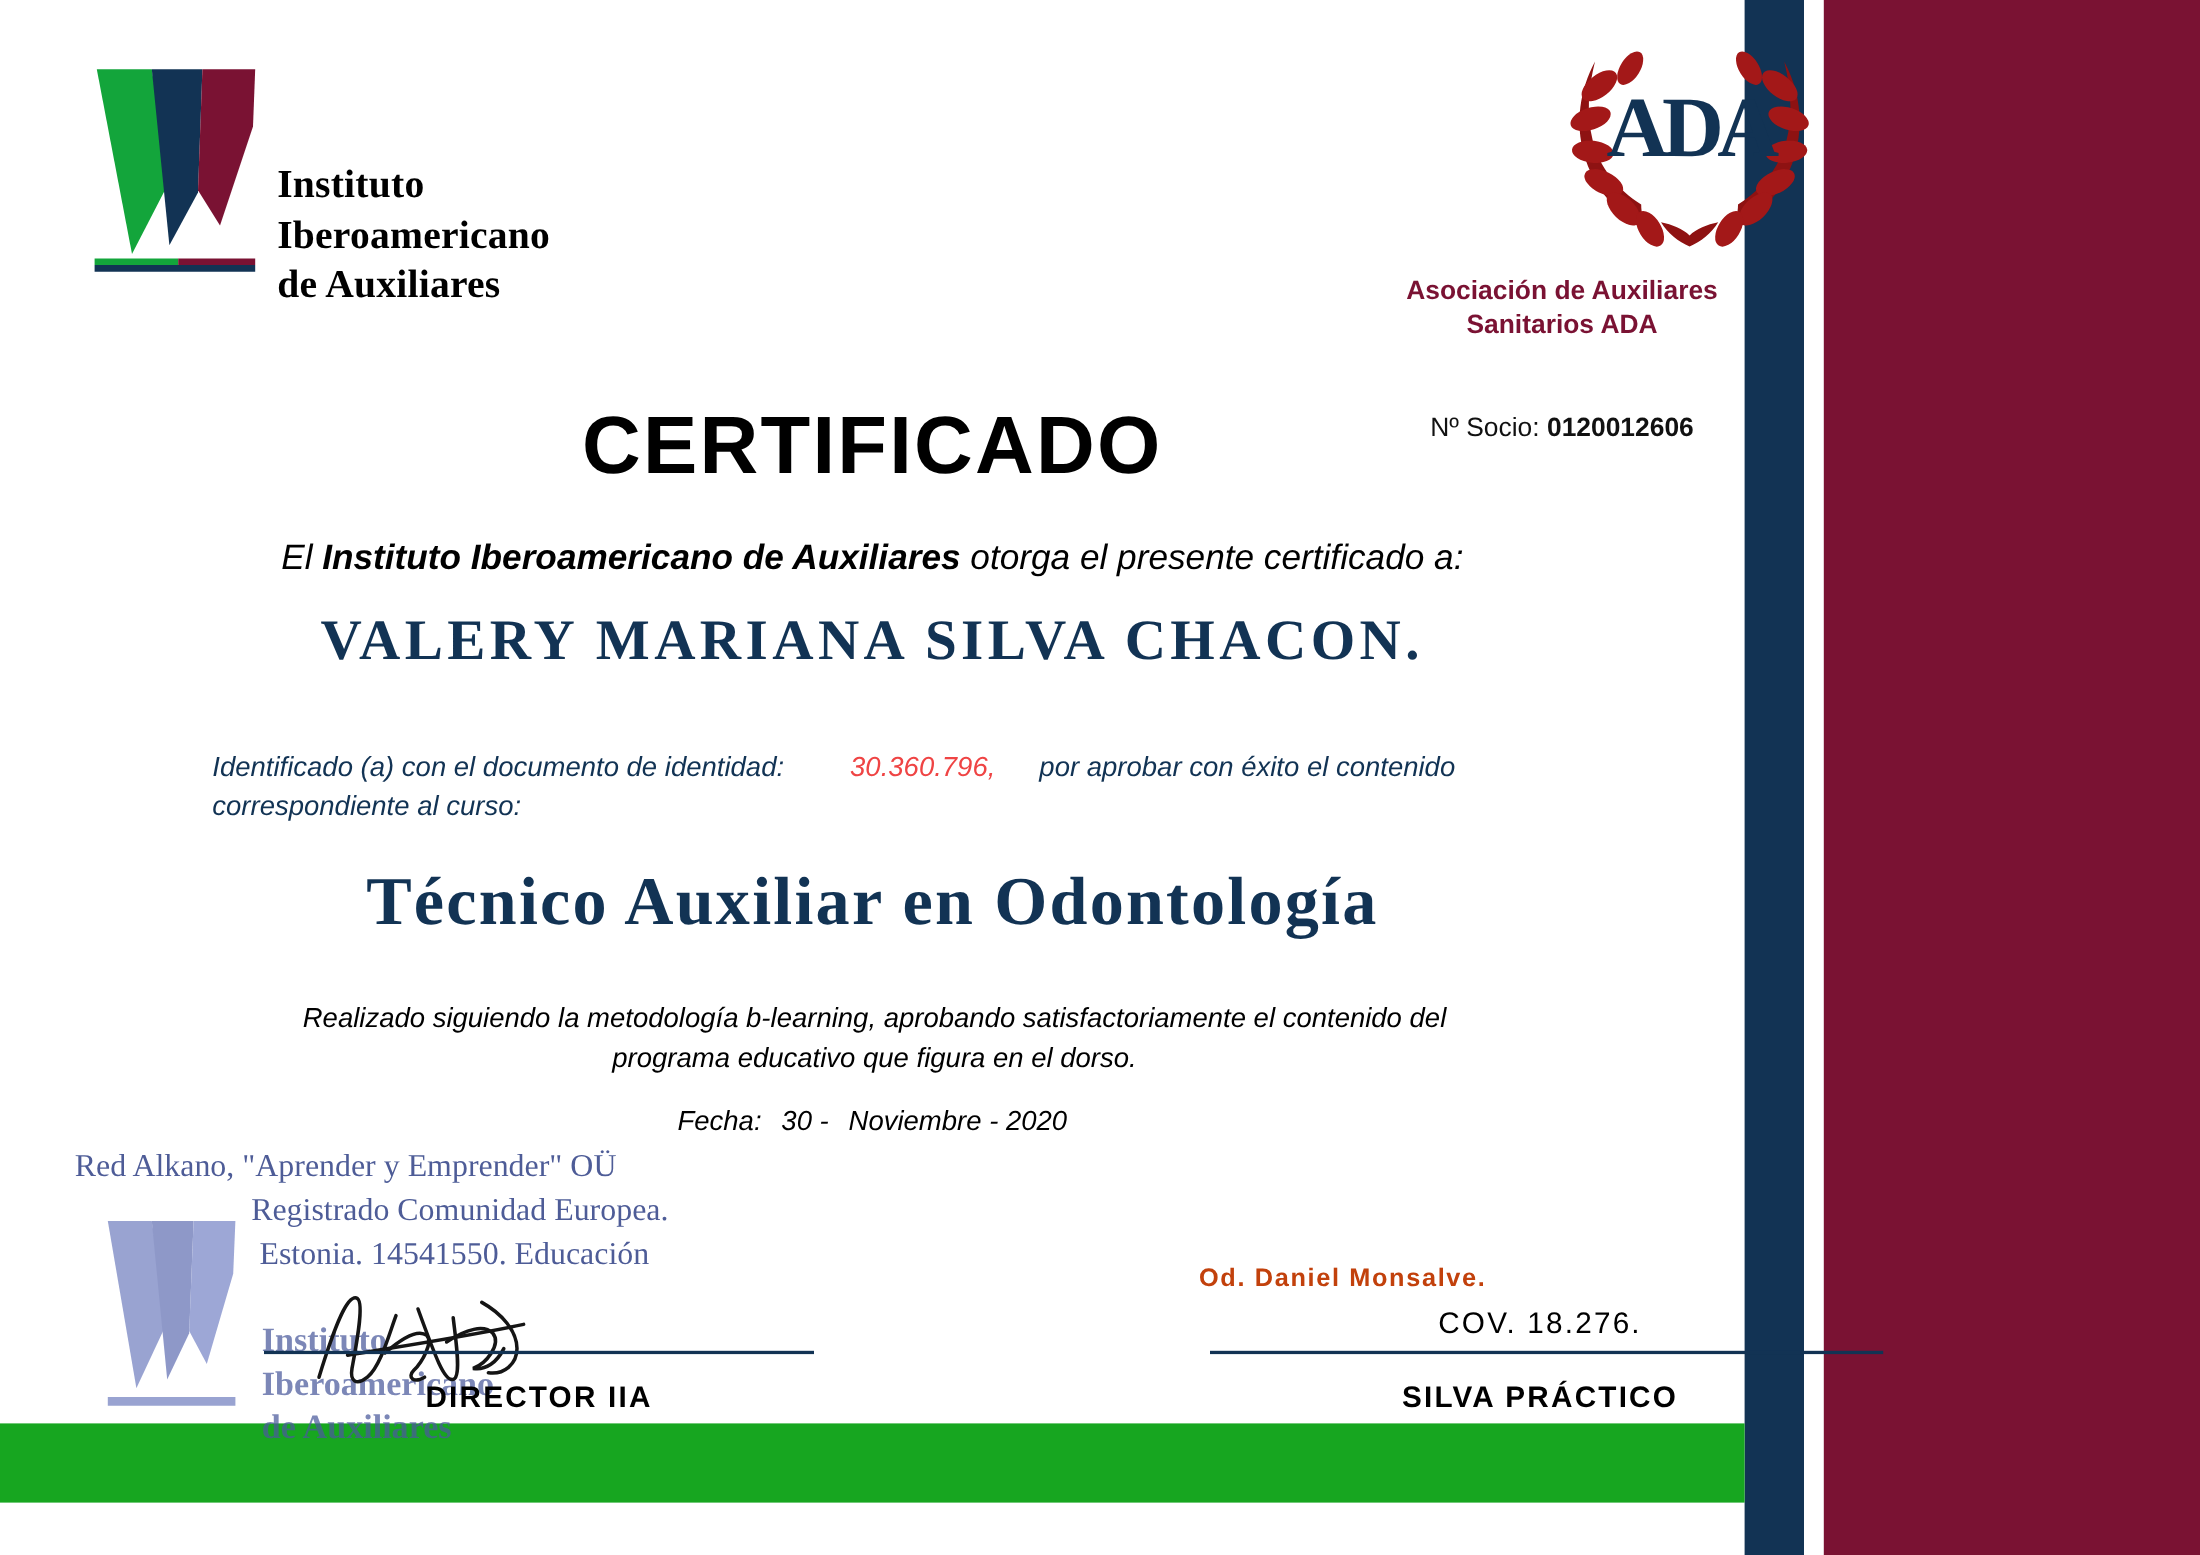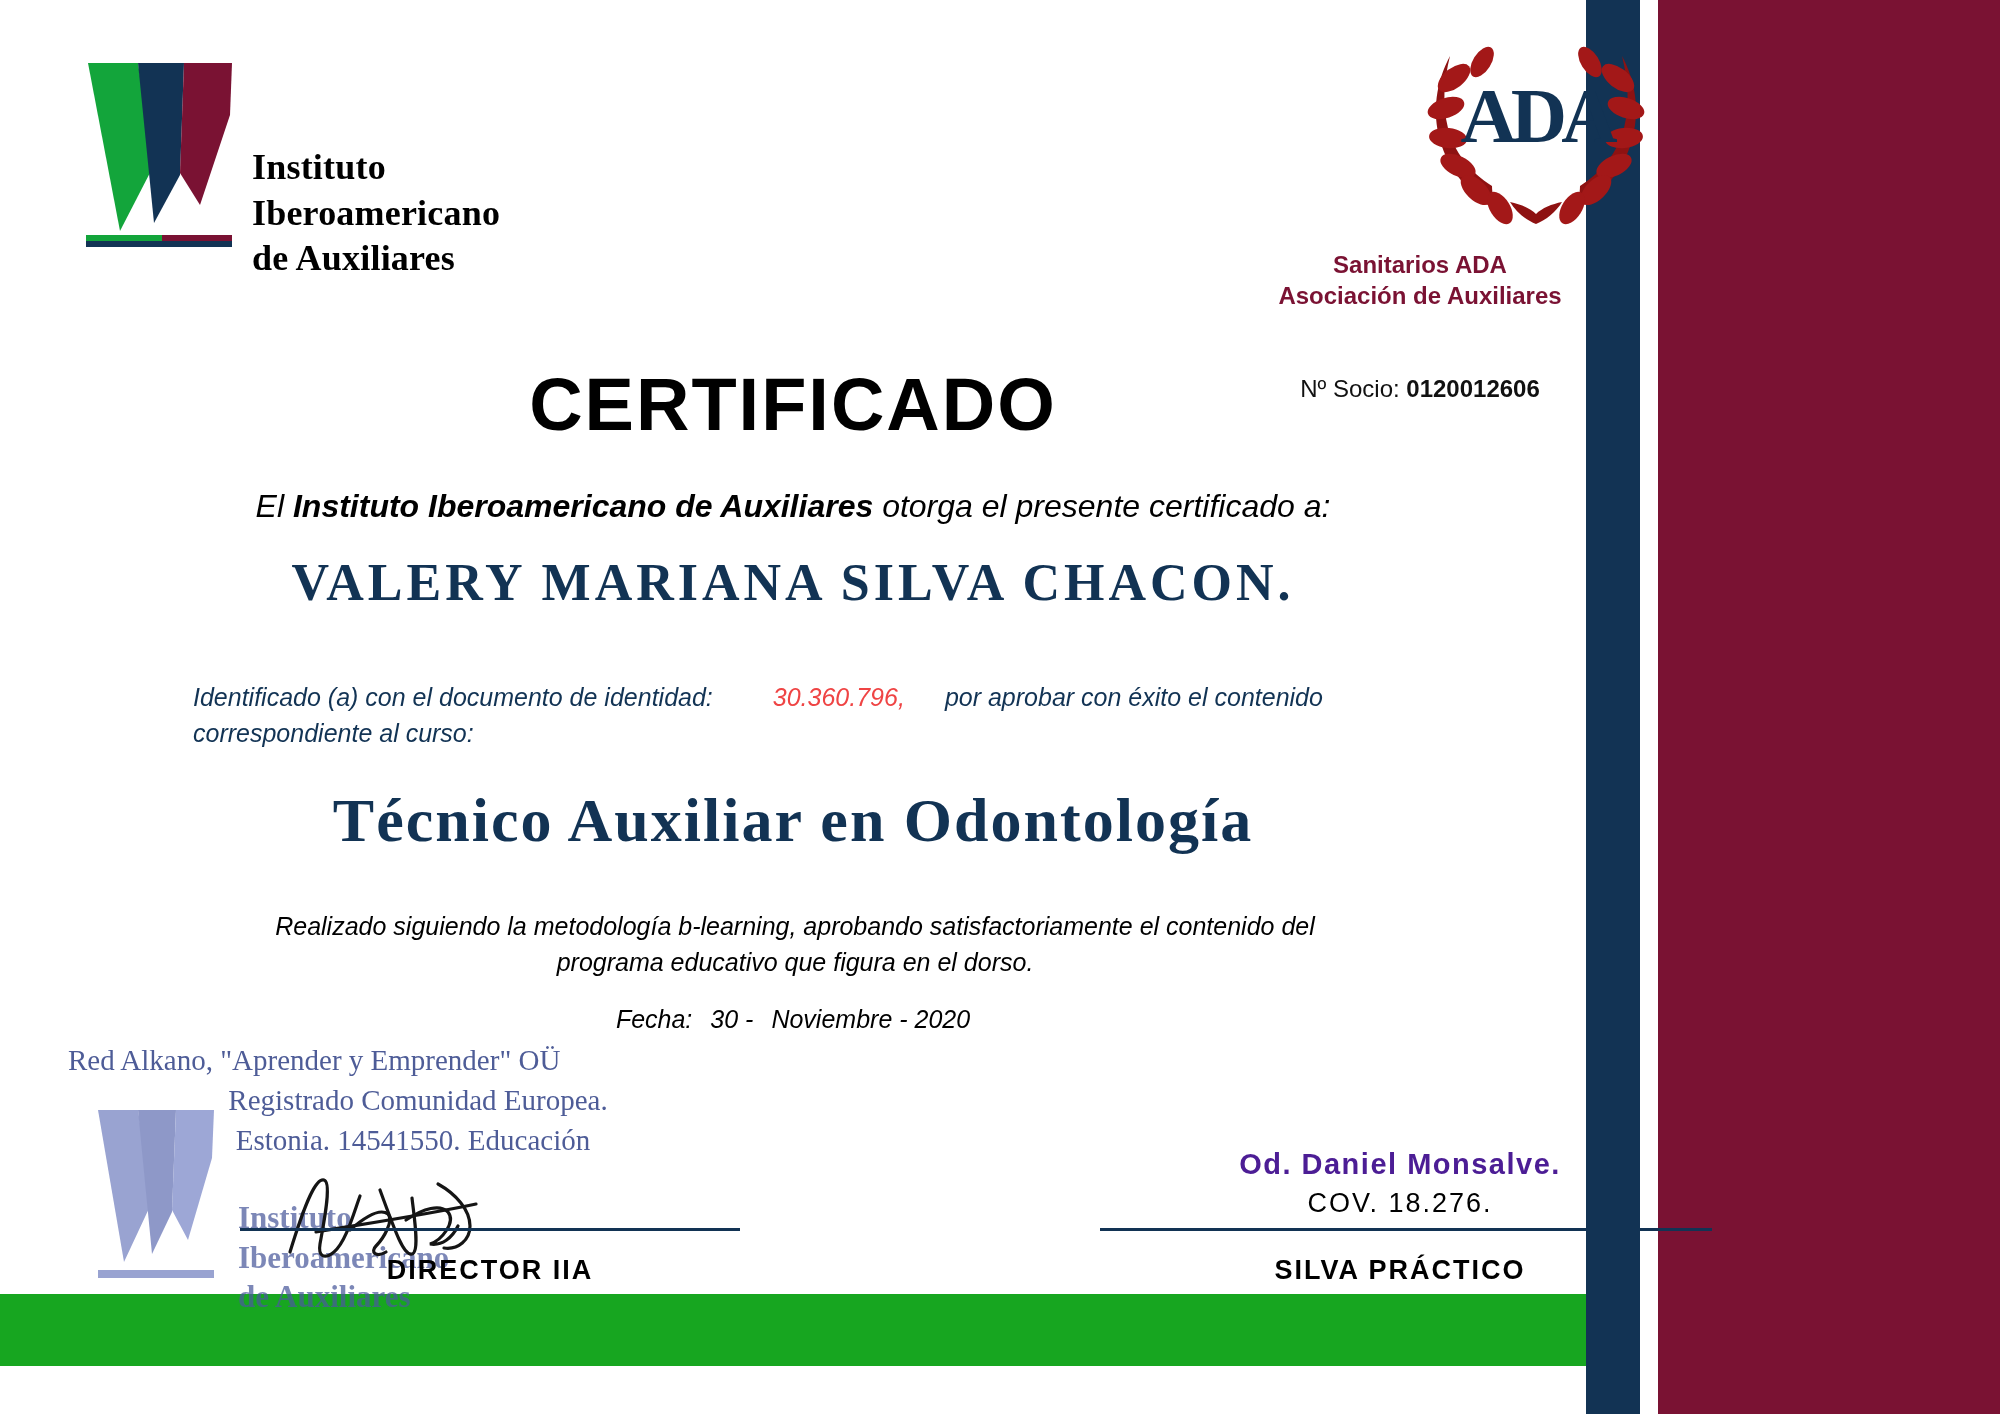--- a/index.html
+++ b/index.html
@@ -258,25 +258,24 @@
     top: 1160px;
     width: 230px;
     height: 110px;
   }
 
   .sig-right-name {
     position: absolute;
     left: 1090px;
     top: 1148px;
     width: 620px;
-    text-align: center;
-    font-size: 29px;
+    font-size: 23px;
     font-weight: bold;
     letter-spacing: 1.5px;
-    color: #4c1d95;
+    color: #c2410c;
   }
   .sig-right-cov {
     position: absolute;
     left: 1090px;
     top: 1188px;
     width: 620px;
     text-align: center;
     font-size: 27px;
     letter-spacing: 2px;
     color: #000000;
@@ -347,22 +346,22 @@
         <ellipse cx="204" cy="124" rx="19" ry="10" transform="rotate(-26 204 124)"></ellipse>
         <ellipse cx="186" cy="148" rx="19" ry="10" transform="rotate(-44 186 148)"></ellipse>
         <ellipse cx="162" cy="166" rx="18" ry="10" transform="rotate(-58 162 166)"></ellipse>
         <ellipse cx="72" cy="20" rx="17" ry="9" transform="rotate(-58 72 20)"></ellipse>
         <ellipse cx="180" cy="20" rx="17" ry="9" transform="rotate(58 180 20)"></ellipse>
       </g>
       <text x="126" y="100" text-anchor="middle" font-family="Liberation Serif, serif" font-size="78" font-weight="bold" fill="#123354" letter-spacing="-6">ADA</text>
     </svg>
   </div>
   <div class="ada-text">
+    <div>Asociación de Auxiliares</div>
     <div>Sanitarios ADA</div>
-    <div>Asociación de Auxiliares</div>
   </div>
   <div class="ada-socio">
     <span>Nº Socio:</span>
     <b>0120012606</b>
   </div>
 
   <div class="title">CERTIFICADO</div>
 
   <div class="line-otorga">
     <span>El </span><b>Instituto Iberoamericano de Auxiliares</b><span> otorga el presente certificado a:</span>

